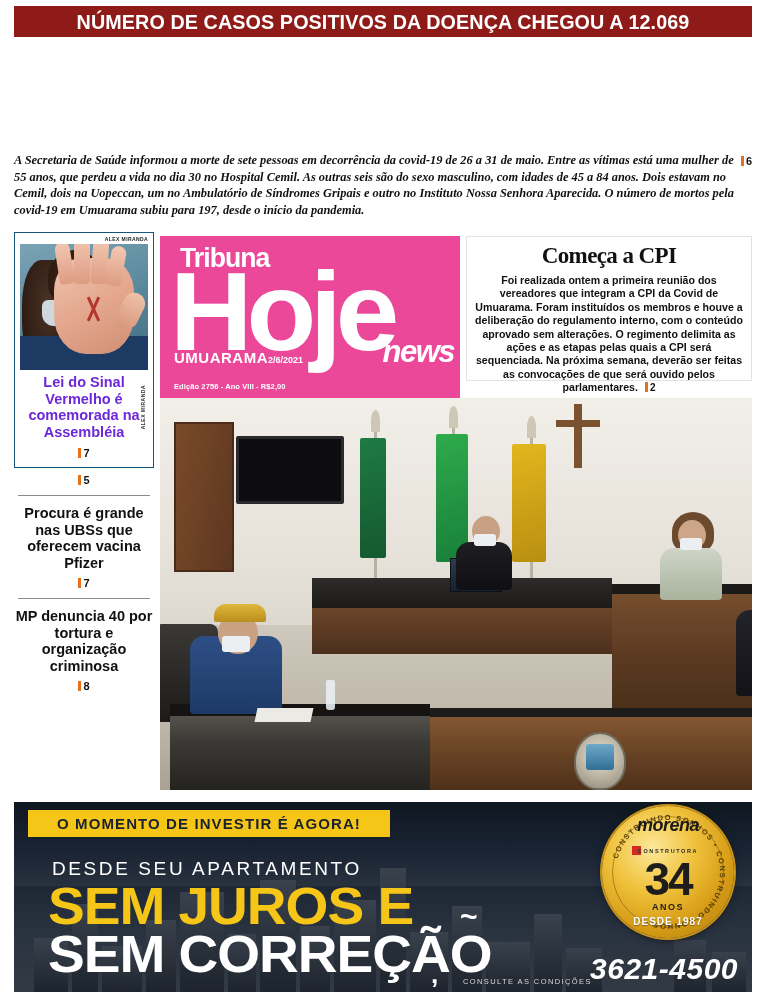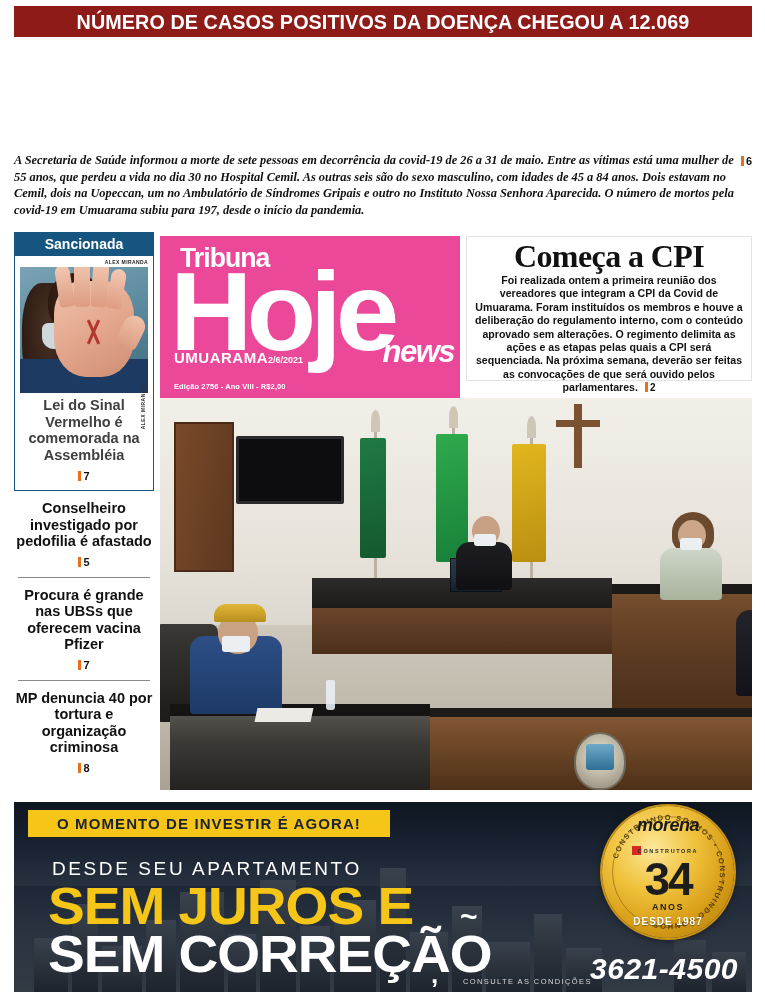--- a/index.html
+++ b/index.html
@@ -106,21 +106,21 @@
     position: absolute; left: 62px; top: 52px; width: 24px; height: 26px;
   }
   .ph-hand .xmark i {
     position: absolute; left: 10px; top: 0; width: 3px; height: 26px;
     background: #b3372f; display: block;
   }
   .ph-hand .xmark i:first-child { transform: rotate(24deg); }
   .ph-hand .xmark i:last-child { transform: rotate(-24deg); }
 
   .box-title {
-    text-align: center; font-weight: 700; color: #404040;
+    text-align: center; font-weight: 700; color: #6d28d9;
     font-size: 14.5px; line-height: 16.5px; padding-top: 4px;
     font-family: "Liberation Sans Narrow", "Liberation Sans", sans-serif;
   }
   .box-mark { text-align: center; padding-top: 3px; }
 
   .brief {
     text-align: center; font-weight: 700; color: #111;
     font-size: 14.5px; line-height: 16.5px;
     font-family: "Liberation Sans Narrow", "Liberation Sans", sans-serif;
     padding-top: 9px;
@@ -168,21 +168,21 @@
     color: #fff; font-weight: 700; font-size: 7.5px; letter-spacing: .1px;
   }
 
   
   .cpi {
     position: absolute; left: 466px; top: 236px; width: 286px; height: 145px;
     background: #fff; border: 1px solid #e3e3e3; padding: 2px 6px 4px;
   }
   .cpi-title {
     text-align: center; font-weight: 700; color: #111;
-    font-size: 32px; line-height: 34px; letter-spacing: -.6px;
+    font-size: 23px; line-height: 34px; letter-spacing: -.6px;
     font-family: "Liberation Serif", serif;
   }
   .cpi-body {
     text-align: center; font-weight: 700; color: #111;
     font-size: 10.6px; line-height: 13.4px; padding-top: 1px;
     font-family: "Liberation Sans", sans-serif;
   }
   .cpi-body .pagemark { font-size: 10px; margin-left: 4px; }
 
   
@@ -415,21 +415,20 @@
 
 
   <div class="deck">
     <span class="pagemark deck-mark">6</span>
     <span>A Secretaria de Saúde informou a morte de sete pessoas em decorrência da covid-19 de 26 a 31 de maio. Entre as vítimas está uma mulher de 55 anos, que perdeu a vida no dia 30 no Hospital Cemil. As outras seis são do sexo masculino, com idades de 45 a 84 anos. Dois estavam no Cemil, dois na Uopeccan, um no Ambulatório de Síndromes Gripais e outro no Instituto Nossa Senhora Aparecida. O número de mortos pela covid-19 em Umuarama subiu para 197, desde o início da pandemia.</span>
   </div>
 
   <div class="leftcol">
 
     <div class="box-sancionada">
-      <div class="box-hd">Sancionada</div>
       <div class="box-body">
         <div class="photo-credit">ALEX MIRANDA</div>
 
         <div class="ph-hand">
           <div class="hair"></div>
           <div class="hair2"></div>
           <div class="mask"></div>
           <div class="body"></div>
           <div class="palm"></div>
           <div class="fg f1"></div>
@@ -444,21 +443,20 @@
         </div>
 
         <div class="box-title">Lei do Sinal Vermelho é comemorada na Assembléia</div>
         <div class="box-mark">
           <span class="pagemark">7</span>
         </div>
       </div>
     </div>
 
     <div>
-      <div class="brief">Conselheiro investigado por pedofilia é afastado</div>
       <div class="brief-mark">
         <span class="pagemark">5</span>
       </div>
     </div>
     <div class="rule"></div>
 
     <div>
       <div class="brief">Procura é grande nas UBSs que oferecem vacina Pfizer</div>
       <div class="brief-mark">
         <span class="pagemark">7</span>

